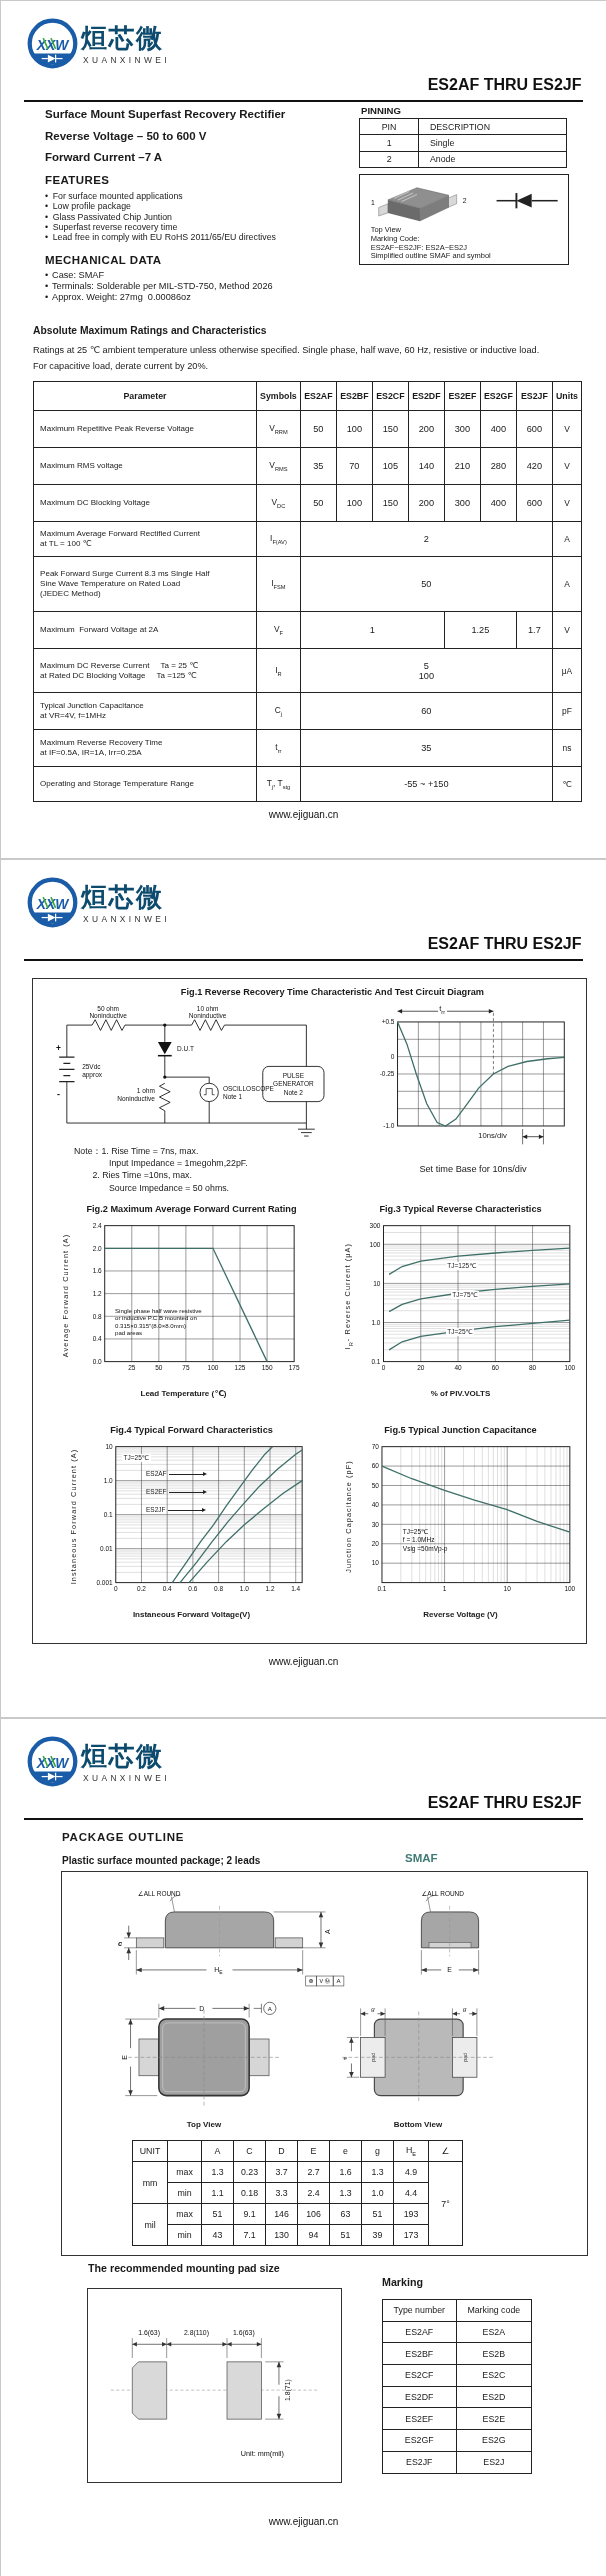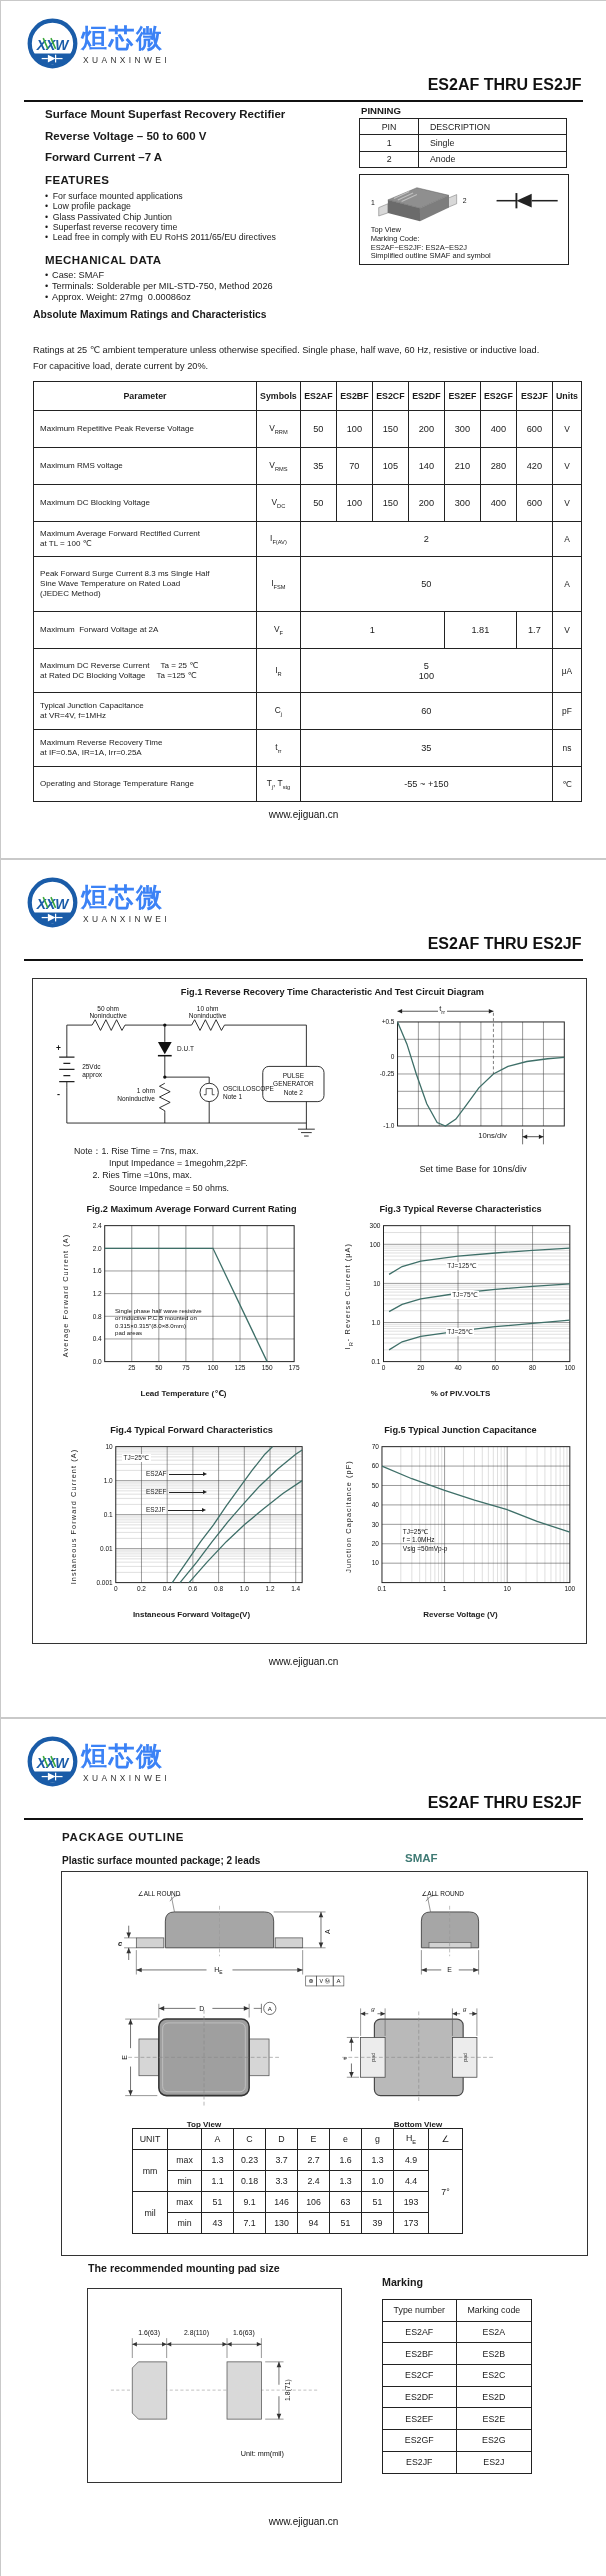--- a/index.html
+++ b/index.html
@@ -1,21 +1,21 @@
 <!DOCTYPE html>
 <html style="font-size:12.2px"><head>
 <meta charset="utf-8">
 <style>
   html,body{margin:0;padding:0;background:#fff;}
   body{font-family:"Liberation Sans","DejaVu Sans",sans-serif;color:#1a1a1a;width:607px;}
   .page{position:relative;width:607px;height:859px;background:#fff;border:0.8px solid #c9c9c9;box-sizing:border-box;overflow:hidden;}
   .abs{position:absolute;}
   
   .logo-circle{position:absolute;left:26px;top:17px;}
-  .logo-cn{position:absolute;left:80px;top:20px;font-size:26px;font-weight:bold;letter-spacing:1.5px;color:#3b82f6;}
+  .logo-cn{position:absolute;left:80px;top:20px;font-size:26px;font-weight:bold;letter-spacing:1.5px;color:#0c4a6e;}
   .logo-en{position:absolute;left:82px;top:54px;font-size:8.4px;letter-spacing:3.4px;color:#333;}
   .part-range{position:absolute;right:24.5px;top:75px;font-size:16px;font-weight:bold;color:#111;}
   .hrule{position:absolute;left:23px;right:23px;top:99px;height:2.3px;background:#111;}
   .foot{position:absolute;left:0;width:100%;text-align:center;font-size:10px;color:#111;}
   
   .hl{position:absolute;left:44px;font-size:11.5px;font-weight:bold;}
   .sec-title{position:absolute;left:44px;font-size:11.5px;font-weight:bold;letter-spacing:0.4px;}
   .blist{position:absolute;left:44px;margin:0;padding:0;list-style:none;font-size:8.8px;}
   .blist li{line-height:10.3px;}
   .blist li::before{content:"•";margin-right:4.6px;}
@@ -23,21 +23,21 @@
   .blist.mech li::before{content:"•";margin-right:3.8px;}
   .pin-title{position:absolute;left:360px;top:104px;font-size:9.6px;font-weight:bold;}
   table.simple{border-collapse:collapse;position:absolute;background:#fff;}
   table.simple td,table.simple th{border:0.8px solid #222;font-size:8.8px;padding:0 3.1px;}
   .pin-table{left:358px;top:117px;width:208px;border:1.5px solid #222;}
   .pin-table td,.pin-table th{height:15.3px;font-weight:normal;text-align:left;}
   .pin-table .c{text-align:center;width:52px;}
   .pin-table .d{padding-left:10.7px;}
   .pkg-box{position:absolute;left:358px;top:173px;width:208px;height:89px;border:1.1px solid #222;}
   .pkg-cap{position:absolute;left:10.7px;top:51px;font-size:7.5px;line-height:8.8px;color:#222;}
-  .amr-title{position:absolute;left:32px;top:308px;font-size:10.3px;font-weight:bold;}
+  .amr-title{position:absolute;left:32px;top:324px;font-size:10.3px;font-weight:bold;}
   .amr-cond{position:absolute;left:32px;font-size:9.2px;}
   .amr-table{left:32px;top:380px;border:1.5px solid #222;table-layout:fixed;}
   .amr-table td,.amr-table th{border:0.8px solid #222;overflow:hidden;}
   .amr-table th{font-size:8.4px;}
   .amr-table td.pc{font-size:8px;text-align:left;padding-left:6.1px;line-height:10px;}
   .amr-table td.vc{font-size:9.2px;text-align:center;}
   .amr-table td.sc{font-size:8.4px;text-align:center;}
   .amr-table td.uc{font-size:8.4px;text-align:center;}
   sub.ss{font-size:5.7px;}
   
@@ -58,21 +58,21 @@
   .lbl-row{position:absolute;white-space:nowrap;font-size:6.5px;}
   .lead-arrow{display:inline-block;width:34px;height:0.8px;background:#222;vertical-align:middle;position:relative;margin-left:2.3px;}
   .lead-arrow::after{content:"";position:absolute;right:-3.8px;top:-2.3px;border-left:4.6px solid #222;border-top:2.7px solid transparent;border-bottom:2.7px solid transparent;}
   .overlay-label{position:absolute;background:#fff;font-size:7.7px;padding:0 1.5px;}
   
   .po-title{position:absolute;left:61px;top:112px;font-size:11.5px;font-weight:bold;letter-spacing:0.8px;}
   .po-sub{position:absolute;left:61px;top:136px;font-size:10px;font-weight:bold;}
   .smaf{position:absolute;left:404px;top:133px;font-size:11.5px;font-weight:bold;}
   .po-box{position:absolute;left:60px;top:152px;width:525px;height:383px;border:1.5px solid #333;}
   .view-cap{position:absolute;font-size:8px;font-weight:600;text-align:center;width:176px;}
-  .dim-table{left:70px;top:256px;border:1.1px solid #222;}
+  .dim-table{left:70px;top:268px;border:1.1px solid #222;}
   .dim-table td,.dim-table th{height:20px;text-align:center;font-size:8px;font-weight:normal;padding:0;}
   .pad-title{position:absolute;left:87px;top:543px;font-size:10.7px;font-weight:bold;}
   .pad-box{position:absolute;left:86px;top:569px;width:253px;height:193px;border:1.5px solid #333;}
   .mark-title{position:absolute;left:381px;top:557px;font-size:10.7px;font-weight:bold;}
   .mark-table{left:381px;top:580px;width:150px;border:1.5px solid #444;}
   .mark-table td,.mark-table th{height:20.7px;text-align:center;font-weight:normal;font-size:8.4px;}
 </style>
 </head>
 <body>
 
@@ -286,21 +286,21 @@
             <div>(JEDEC Method)</div>
           </td>
       <td class="sc"><span>I</span><sub class="ss">FSM</sub></td>
       <td class="vc" colspan="7">50</td>
       <td class="uc">A</td>
     </tr>
     <tr style="height:37px">
       <td class="pc">Maximum&nbsp; Forward Voltage at 2A</td>
       <td class="sc"><span>V</span><sub class="ss">F</sub></td>
       <td class="vc" colspan="4">1</td>
-      <td class="vc" colspan="2">1.81</td>
+      <td class="vc" colspan="2">1.25</td>
       <td class="vc">1.7</td>
       <td class="uc">V</td>
     </tr>
     <tr style="height:44px">
       <td class="pc">
             <div>Maximum DC Reverse Current&nbsp;&nbsp;&nbsp;&nbsp;&nbsp;Ta = 25 ℃</div>
             <div>at Rated DC Blocking Voltage&nbsp;&nbsp;&nbsp;&nbsp;&nbsp;Ta =125 ℃</div>
           </td>
       <td class="sc"><span>I</span><sub class="ss">R</sub></td>
       <td class="vc" colspan="7">

